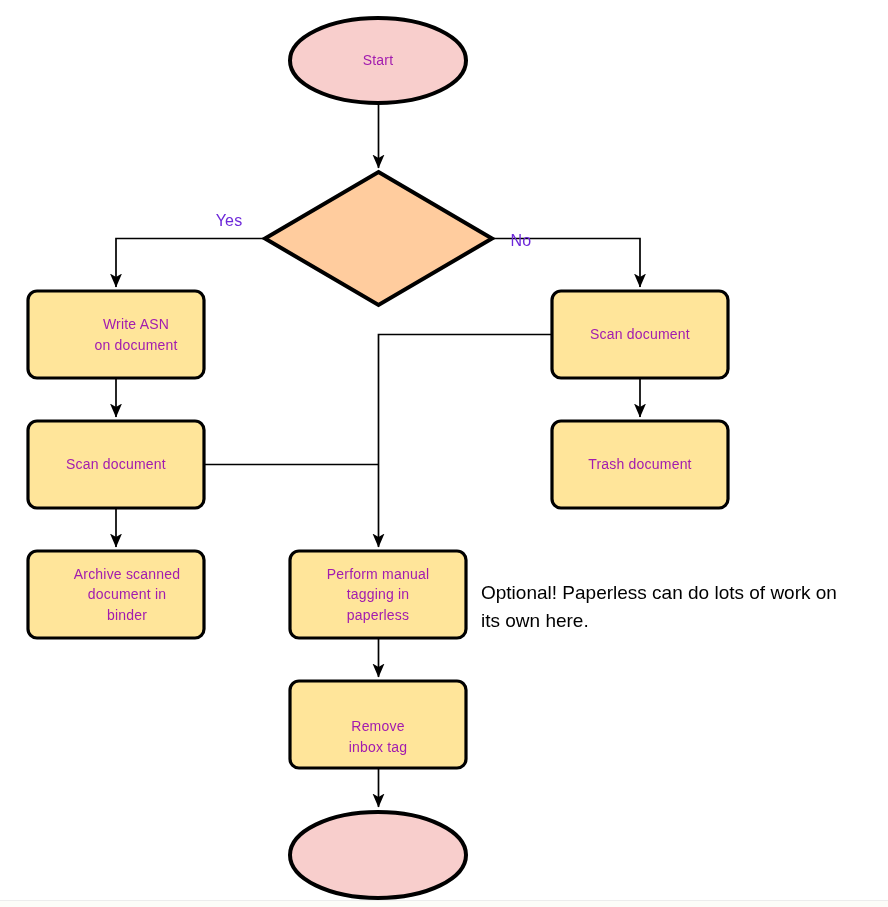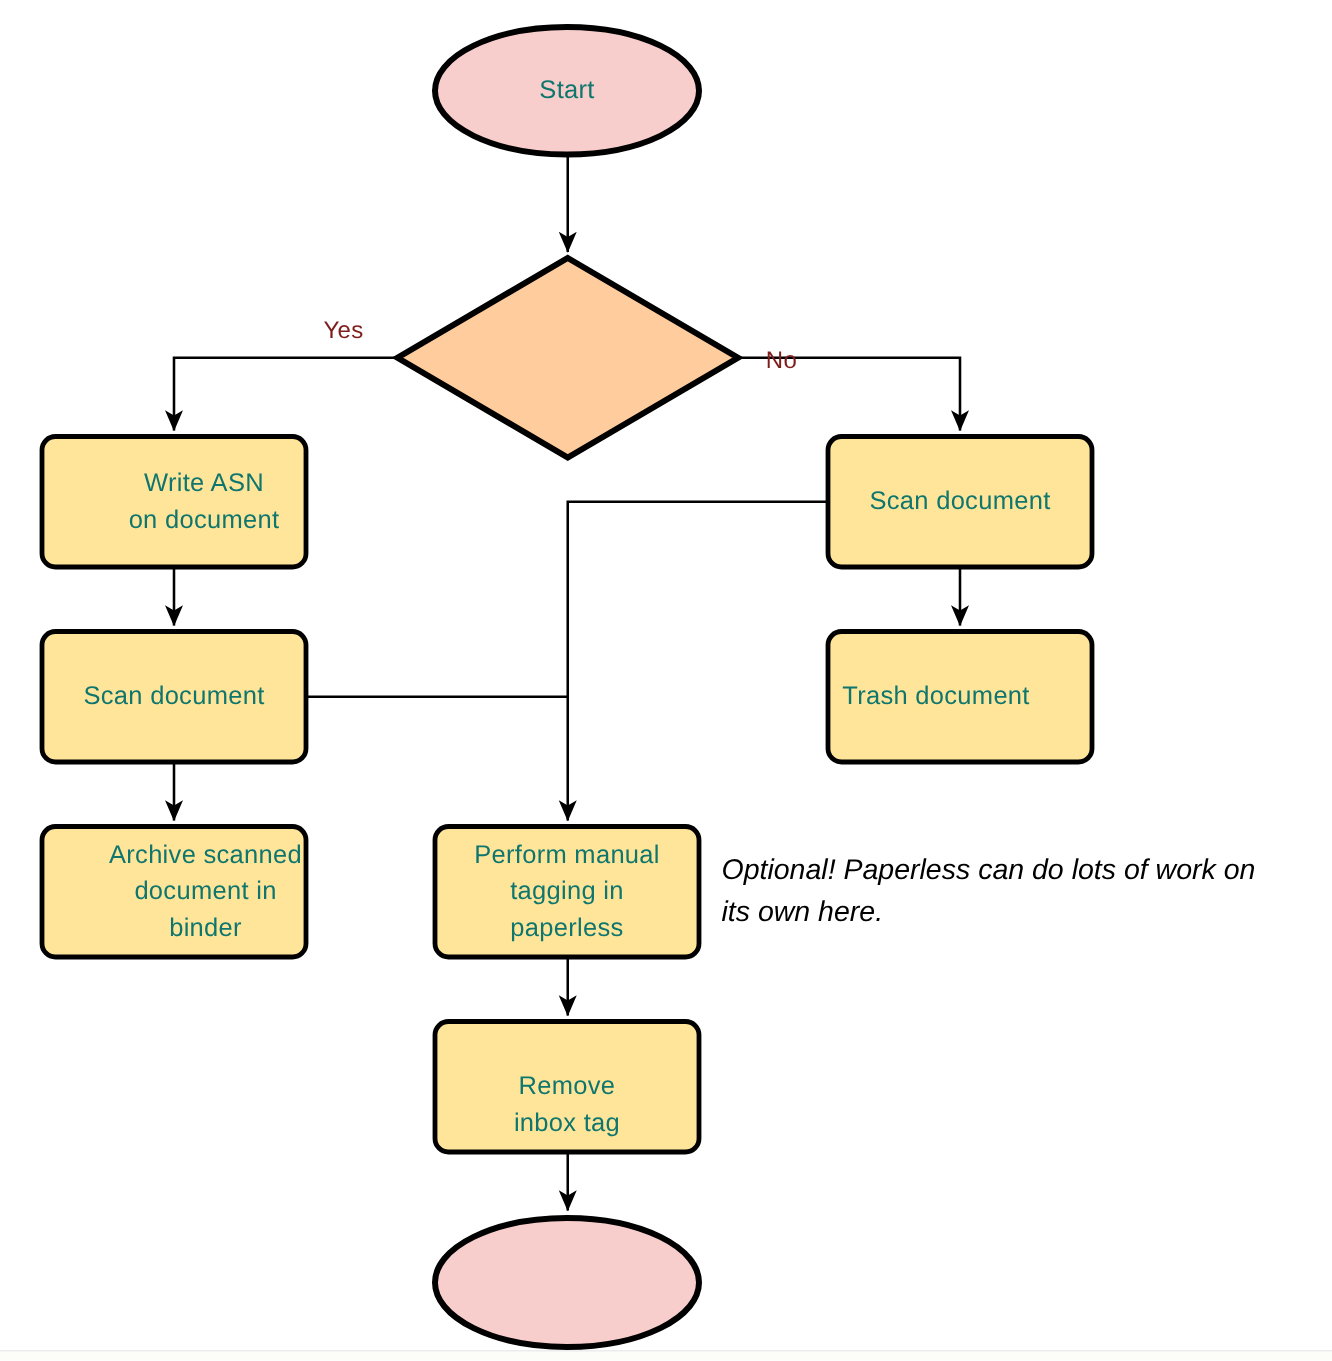--- a/index.html
+++ b/index.html
@@ -20,43 +20,42 @@
     left: 0;
     top: 0;
   }
   .node-label {
     position: absolute;
     display: flex;
     align-items: center;
     justify-content: center;
     text-align: center;
     white-space: pre-line;
-    font-size: 17px;
+    font-size: 14px;
     line-height: 1.45;
-    color: #0f766e;
+    color: #a21caf;
     letter-spacing: 0.2px;
     pointer-events: none;
   }
   .edge-label {
     position: absolute;
     display: flex;
     align-items: center;
     justify-content: center;
     font-size: 16px;
-    color: #7f1d1d;
+    color: #6d28d9;
     letter-spacing: 0.2px;
     pointer-events: none;
   }
   .side-note {
     position: absolute;
     left: 481px;
-    top: 567px;
+    top: 579px;
     width: 407px;
     font-size: 19px;
-    font-style: italic;
     line-height: 28px;
     color: #000000;
     white-space: pre-line;
     pointer-events: none;
   }
   .bottom-strip {
     position: absolute;
     left: 0;
     top: 900px;
     width: 888px;
@@ -105,27 +104,27 @@
   </svg>
 
   <div class="node-label" style="left:290px; top:18px; width:176px; height:85px;">Start</div>
 
 
   <div class="node-label" style="left:28px; top:291px; width:176px; height:87px;padding-left:20px;">Write ASN
 on document</div>
 
   <div class="node-label" style="left:28px; top:421px; width:176px; height:87px;">Scan document</div>
 
-  <div class="node-label" style="left:23px; top:551px; width:164px; height:87px;padding-left:32px;">Archive scanned
+  <div class="node-label" style="left:13px; top:551px; width:164px; height:87px;padding-left:32px;">Archive scanned
 document in
 binder</div>
 
   <div class="node-label" style="left:552px; top:291px; width:176px; height:87px;">Scan document</div>
 
-  <div class="node-label" style="left:536px; top:421px; width:176px; height:87px;">Trash document</div>
+  <div class="node-label" style="left:552px; top:421px; width:176px; height:87px;">Trash document</div>
 
   <div class="node-label" style="left:290px; top:551px; width:176px; height:87px;text-align:center;">Perform manual
 tagging in
 paperless</div>
 
   <div class="node-label" style="left:290px; top:681px; width:176px; height:111px;">Remove
 inbox tag</div>
 
 
   <div class="edge-label" style="left:199px; top:210px; width:60px; height:22px;">Yes</div>

